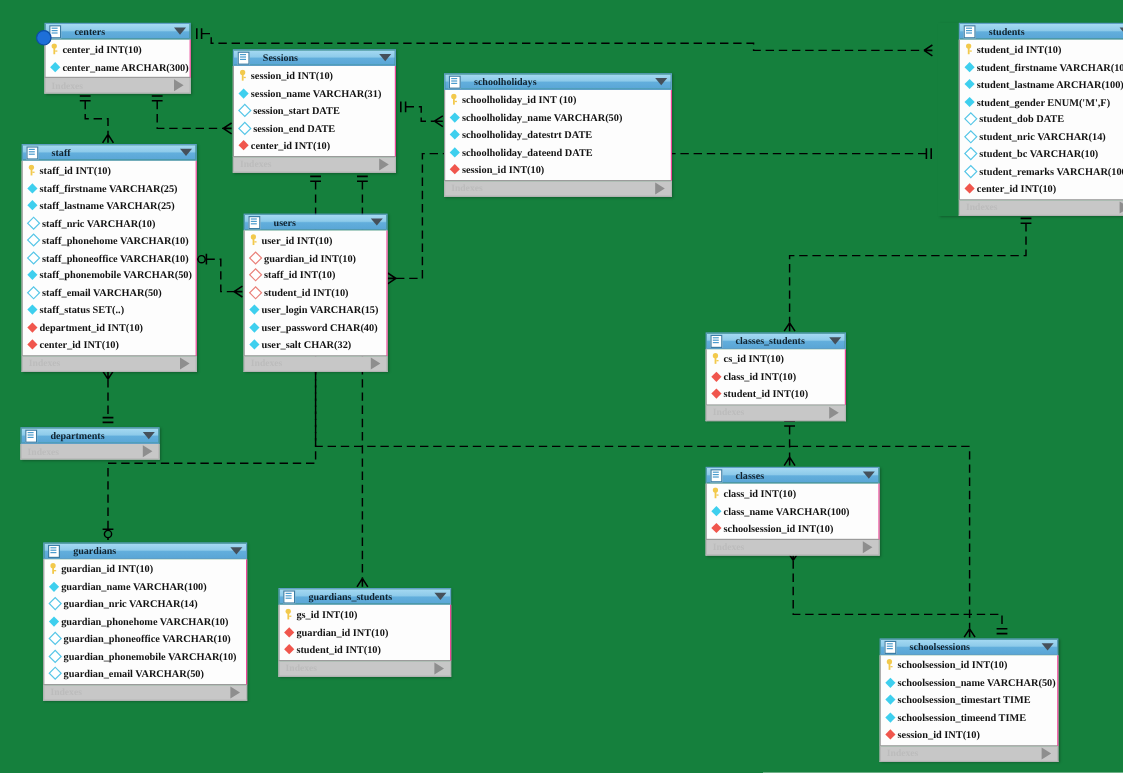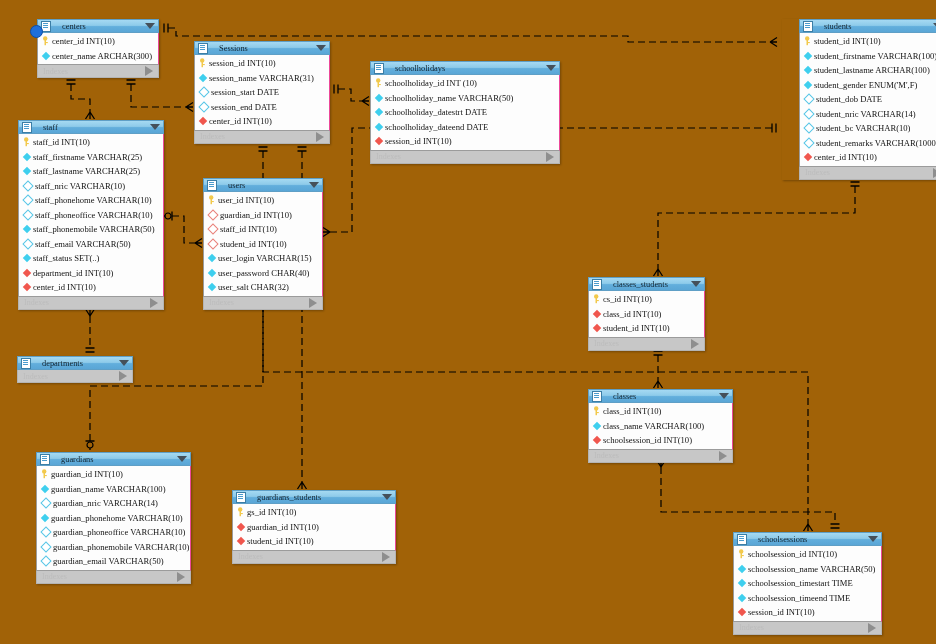--- a/index.html
+++ b/index.html
@@ -1,17 +1,17 @@
 <!DOCTYPE html>
 <html><head>
 <meta charset="utf-8">
 <style>
   html,body{margin:0;padding:0;background:#ffffff;}
-  #canvas{position:relative;width:936px;height:644px;background:#a16207;overflow:hidden;
-          font-family:"Liberation Serif",serif;}
+  #canvas{position:relative;width:936px;height:644px;background:#15803d;overflow:hidden;
+          font-family:"Liberation Serif",serif;font-weight:bold;}
   #links{position:absolute;left:0;top:0;width:936px;height:644px;}
   .erd-table{position:absolute;font-family:"Liberation Serif",serif;font-size:8.6px;
              color:#121212;box-shadow:1px 1px 2px rgba(0,0,0,.28);}
   .thead{height:14px;box-sizing:border-box;
          background:linear-gradient(to bottom,#a5d9f2 0%,#8ecbea 45%,#62aedc 55%,#5aa6d6 100%);
          border:1px solid #5f9fc6;display:flex;align-items:center;padding:0 3px;}
   .thead .tname{margin-left:11px;font-size:8.4px;color:#10222e;white-space:nowrap;}
   .ticon{width:8px;height:9px;background:#ffffff;border:1px solid #3b7ea6;
          display:inline-block;position:relative;flex:0 0 auto;}
   .ticon:before{content:"";position:absolute;left:1px;top:1px;width:5px;height:1px;
@@ -456,21 +456,21 @@
           <div class="row">
             <span class="dia d-fk"></span>
             <span class="fname">schoolsession_id INT(10)</span>
           </div>
         </div>
         <div class="tfoot">
           <span class="flabel">Indexes</span>
           <span class="ftri"></span>
         </div>
       </div>
-      <div class="erd-table" style="left: 36px; top: 452px; width: 155px;">
+      <div class="erd-table" style="left: 36px; top: 452px; width: 170px;">
         <div class="thead">
           <span class="ticon"></span>
           <span class="tname">guardians</span>
           <span class="caret"></span>
         </div>
         <div class="tbody">
           <div class="row">
             <svg width="7" height="10" viewBox="0 0 7 10" class="keyicon">
               <circle cx="3.2" cy="2.4" r="2.2" fill="#f2c94c"></circle>
               <rect x="2.5" y="3.6" width="1.5" height="5.6" fill="#f2c94c"></rect>
@@ -501,21 +501,21 @@
           <div class="row">
             <span class="dia d-hollow"></span>
             <span class="fname">guardian_email VARCHAR(50)</span>
           </div>
         </div>
         <div class="tfoot">
           <span class="flabel">Indexes</span>
           <span class="ftri"></span>
         </div>
       </div>
-      <div class="erd-table" style="left: 232px; top: 490px; width: 164px;">
+      <div class="erd-table" style="left: 232px; top: 490px; width: 144px;">
         <div class="thead">
           <span class="ticon"></span>
           <span class="tname">guardians_students</span>
           <span class="caret"></span>
         </div>
         <div class="tbody">
           <div class="row">
             <svg width="7" height="10" viewBox="0 0 7 10" class="keyicon">
               <circle cx="3.2" cy="2.4" r="2.2" fill="#f2c94c"></circle>
               <rect x="2.5" y="3.6" width="1.5" height="5.6" fill="#f2c94c"></rect>

